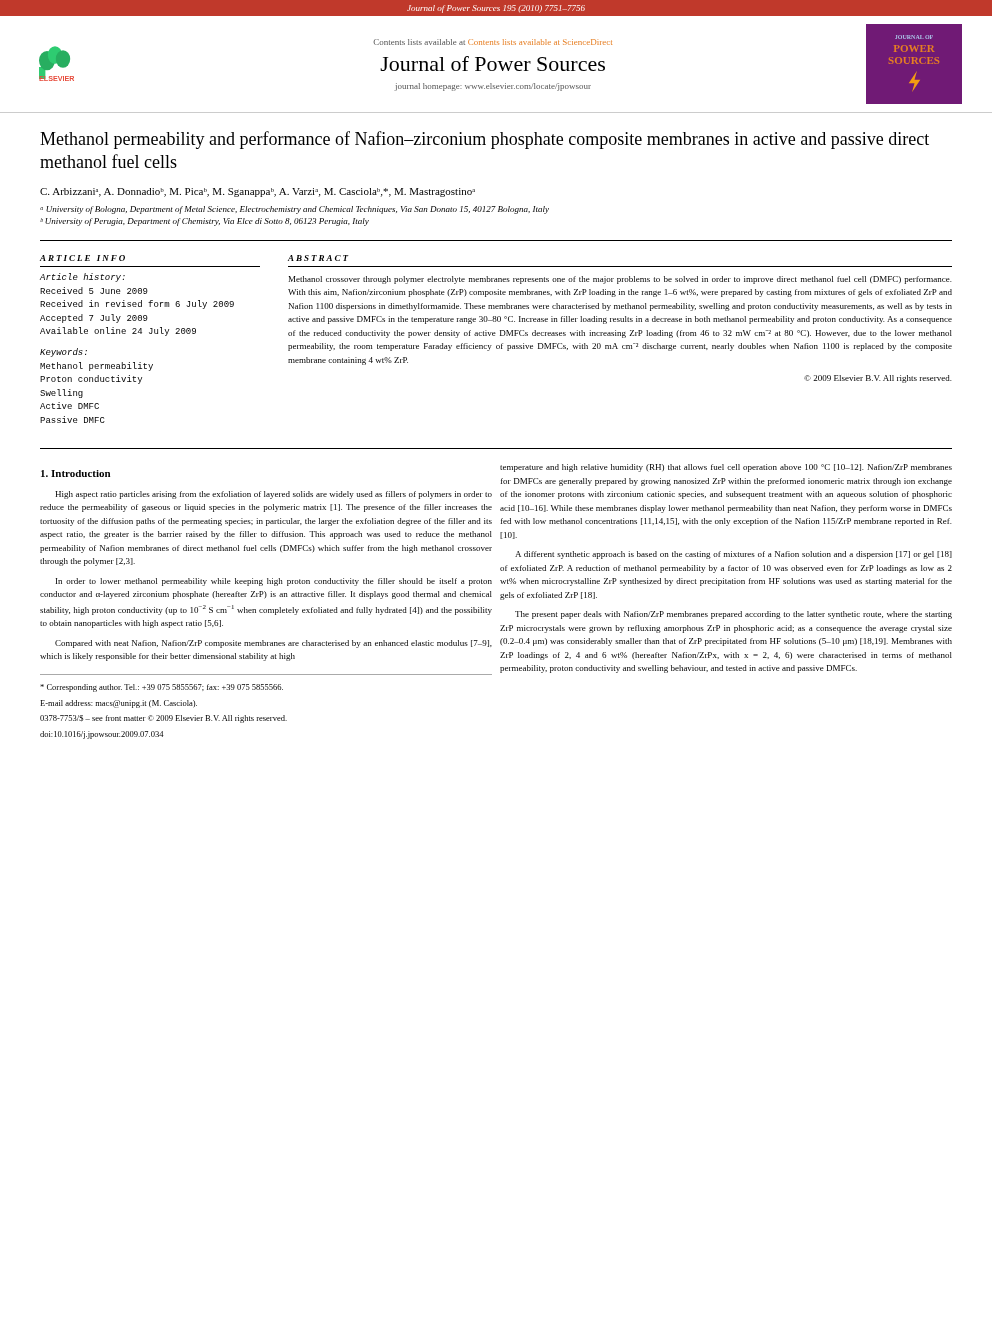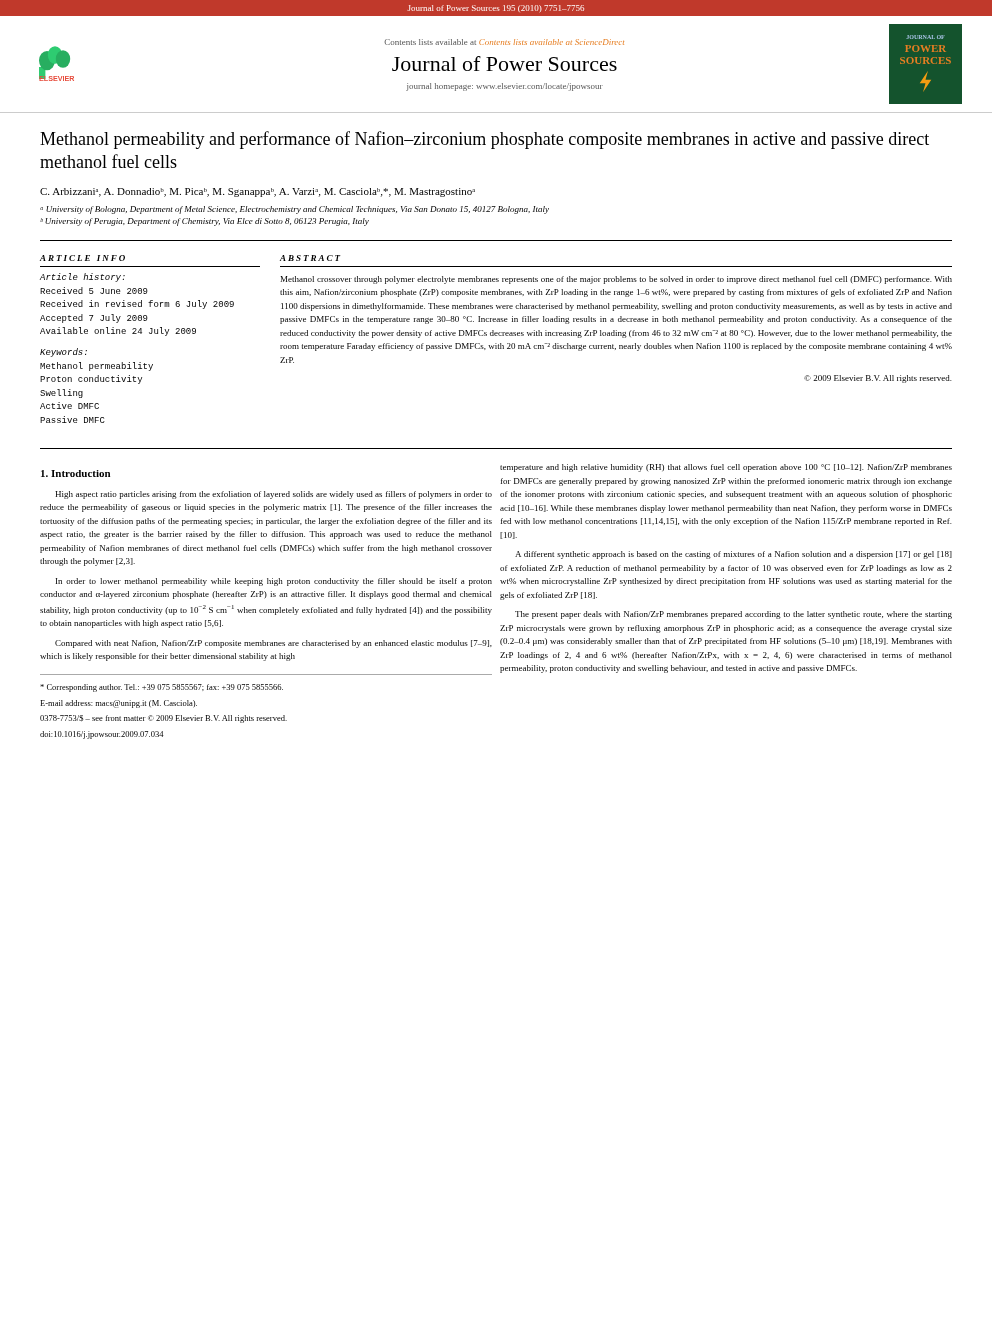--- a/index.html
+++ b/index.html
@@ -19,20 +19,21 @@
       padding: 0;
     }
 
     
     .top-bar {
       background: #c0392b;
       color: #fff;
       text-align: center;
       font-size: 9px;
       padding: 3px 0;
+      font-style: italic;
     }
 
     
     .header-area {
       display: flex;
       align-items: center;
       padding: 8px 30px;
       border-bottom: 1px solid #ccc;
     }
 
@@ -59,23 +60,23 @@
       font-family: 'Times New Roman', serif;
       margin-bottom: 4px;
     }
 
     .journal-homepage {
       font-size: 9px;
       color: #555;
     }
 
     .journal-logo-box {
-      width: 73px;
+      width: 96px;
       height: 80px;
-      background: #14532d;
+      background: #701a75;
       margin-left: 20px;
       display: flex;
       flex-direction: column;
       align-items: center;
       justify-content: center;
       color: #fff;
       font-size: 7px;
       font-weight: bold;
       text-align: center;
       padding: 5px;
@@ -109,21 +110,21 @@
 
     .affiliations {
       font-size: 9px;
       margin-bottom: 12px;
       line-height: 1.4;
       font-style: italic;
     }
 
     .two-col {
       display: flex;
-      gap: 20px;
+      gap: 28px;
       margin-top: 10px;
     }
 
     .article-info {
       width: 220px;
       flex-shrink: 0;
     }
 
     .article-abstract {
       flex: 1;
@@ -243,21 +244,21 @@
         <rect x="0" y="30" width="8" height="15" fill="#2ecc71"></rect>
         <ellipse cx="10" cy="22" rx="10" ry="12" fill="#27ae60"></ellipse>
         <ellipse cx="20" cy="15" rx="9" ry="11" fill="#2ecc71"></ellipse>
         <ellipse cx="30" cy="20" rx="9" ry="11" fill="#27ae60"></ellipse>
         <text x="0" y="48" font-size="9" font-family="Arial" font-weight="bold" fill="#e74c3c">ELSEVIER</text>
       </svg>
     </div>
 
     <div class="header-center">
       <div class="sciencedirect-link">
-        Contents lists available at <span style="color:#e67e22;font-style:italic;">Contents lists available at ScienceDirect</span>
+        Contents lists available at <span style="color:#e67e22;">Contents lists available at ScienceDirect</span>
       </div>
       <div class="journal-title">Journal of Power Sources</div>
       <div class="journal-homepage">
         <span>journal homepage: www.elsevier.com/locate/jpowsour</span>
       </div>
     </div>
 
     <div class="journal-logo-box">
       <div style="font-size:6px; color:#aac4e8; margin-bottom:2px;">JOURNAL OF</div>
       <div class="logo-title">POWER</div>

